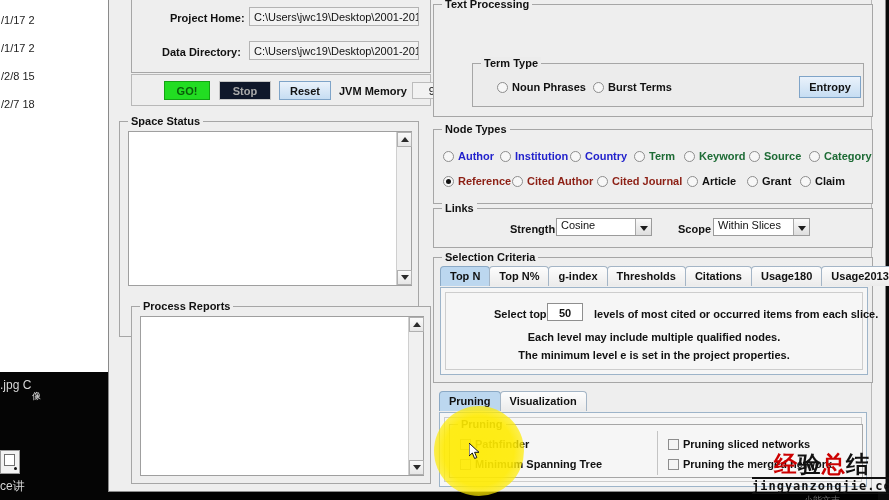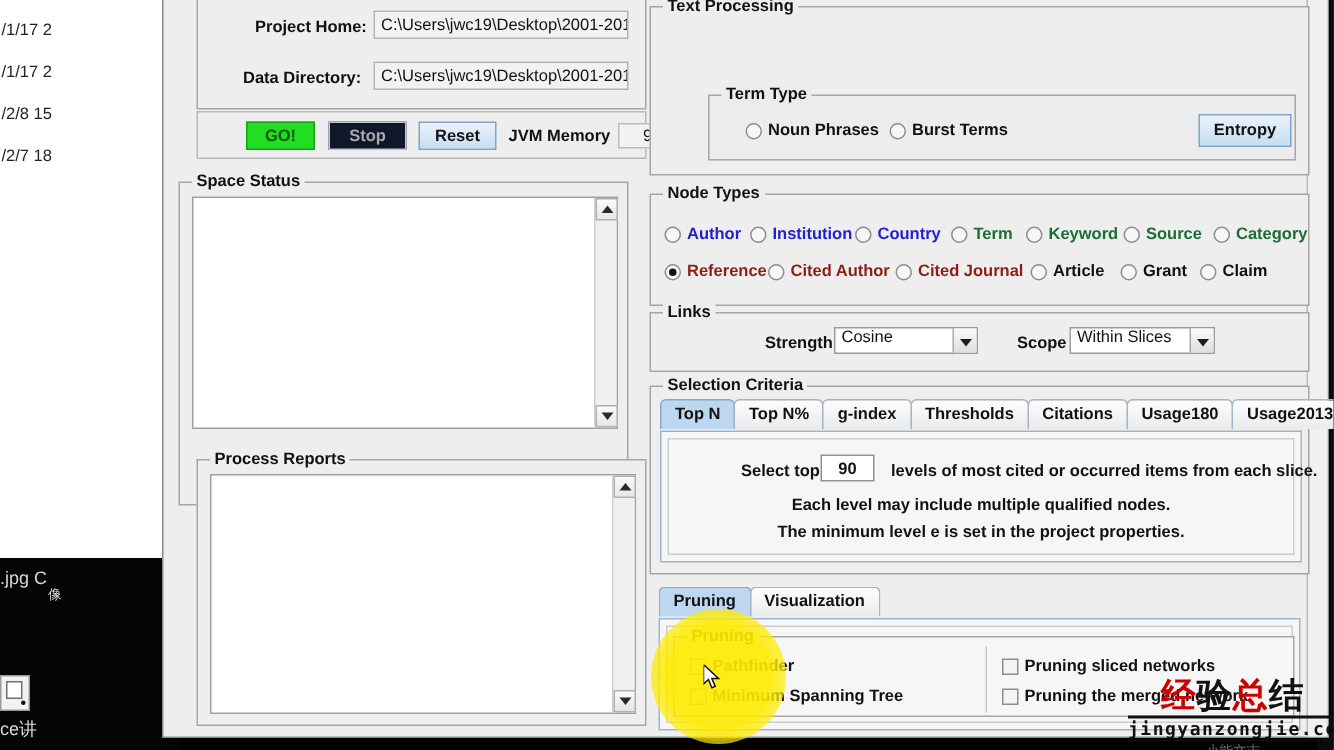--- a/index.html
+++ b/index.html
@@ -478,21 +478,21 @@
           <div class="tab">g-index</div>
           <div class="tab">Thresholds</div>
           <div class="tab">Citations</div>
           <div class="tab">Usage180</div>
           <div class="tab">Usage2013</div>
         </div>
 
         <div class="tabbody" style="left:6px;top:29px;width:428px;height:88px;">
           <div class="tabbody-inner">
             <div class="form-label" style="left:48px;top:15px;">Select top</div>
-            <div class="txtfield white" style="left:101px;top:10px;width:36px;height:18px;text-align:center;font-weight:bold;border-color:#8f8f8f;">90</div>
+            <div class="txtfield white" style="left:101px;top:10px;width:36px;height:18px;text-align:center;font-weight:bold;border-color:#8f8f8f;">50</div>
             <div class="form-label" style="left:148px;top:15px;">levels of most cited or occurred items from each slice.</div>
             <div class="criteria-line" style="top:38px;">Each level may include multiple qualified nodes.</div>
             <div class="criteria-line" style="top:56px;">The minimum level e is set in the project properties.</div>
           </div>
         </div>
       </div>
 
       <div class="tabstrip" style="left:6px;top:396px;">
         <div class="tab active">Pruning</div>
         <div class="tab">Visualization</div>

